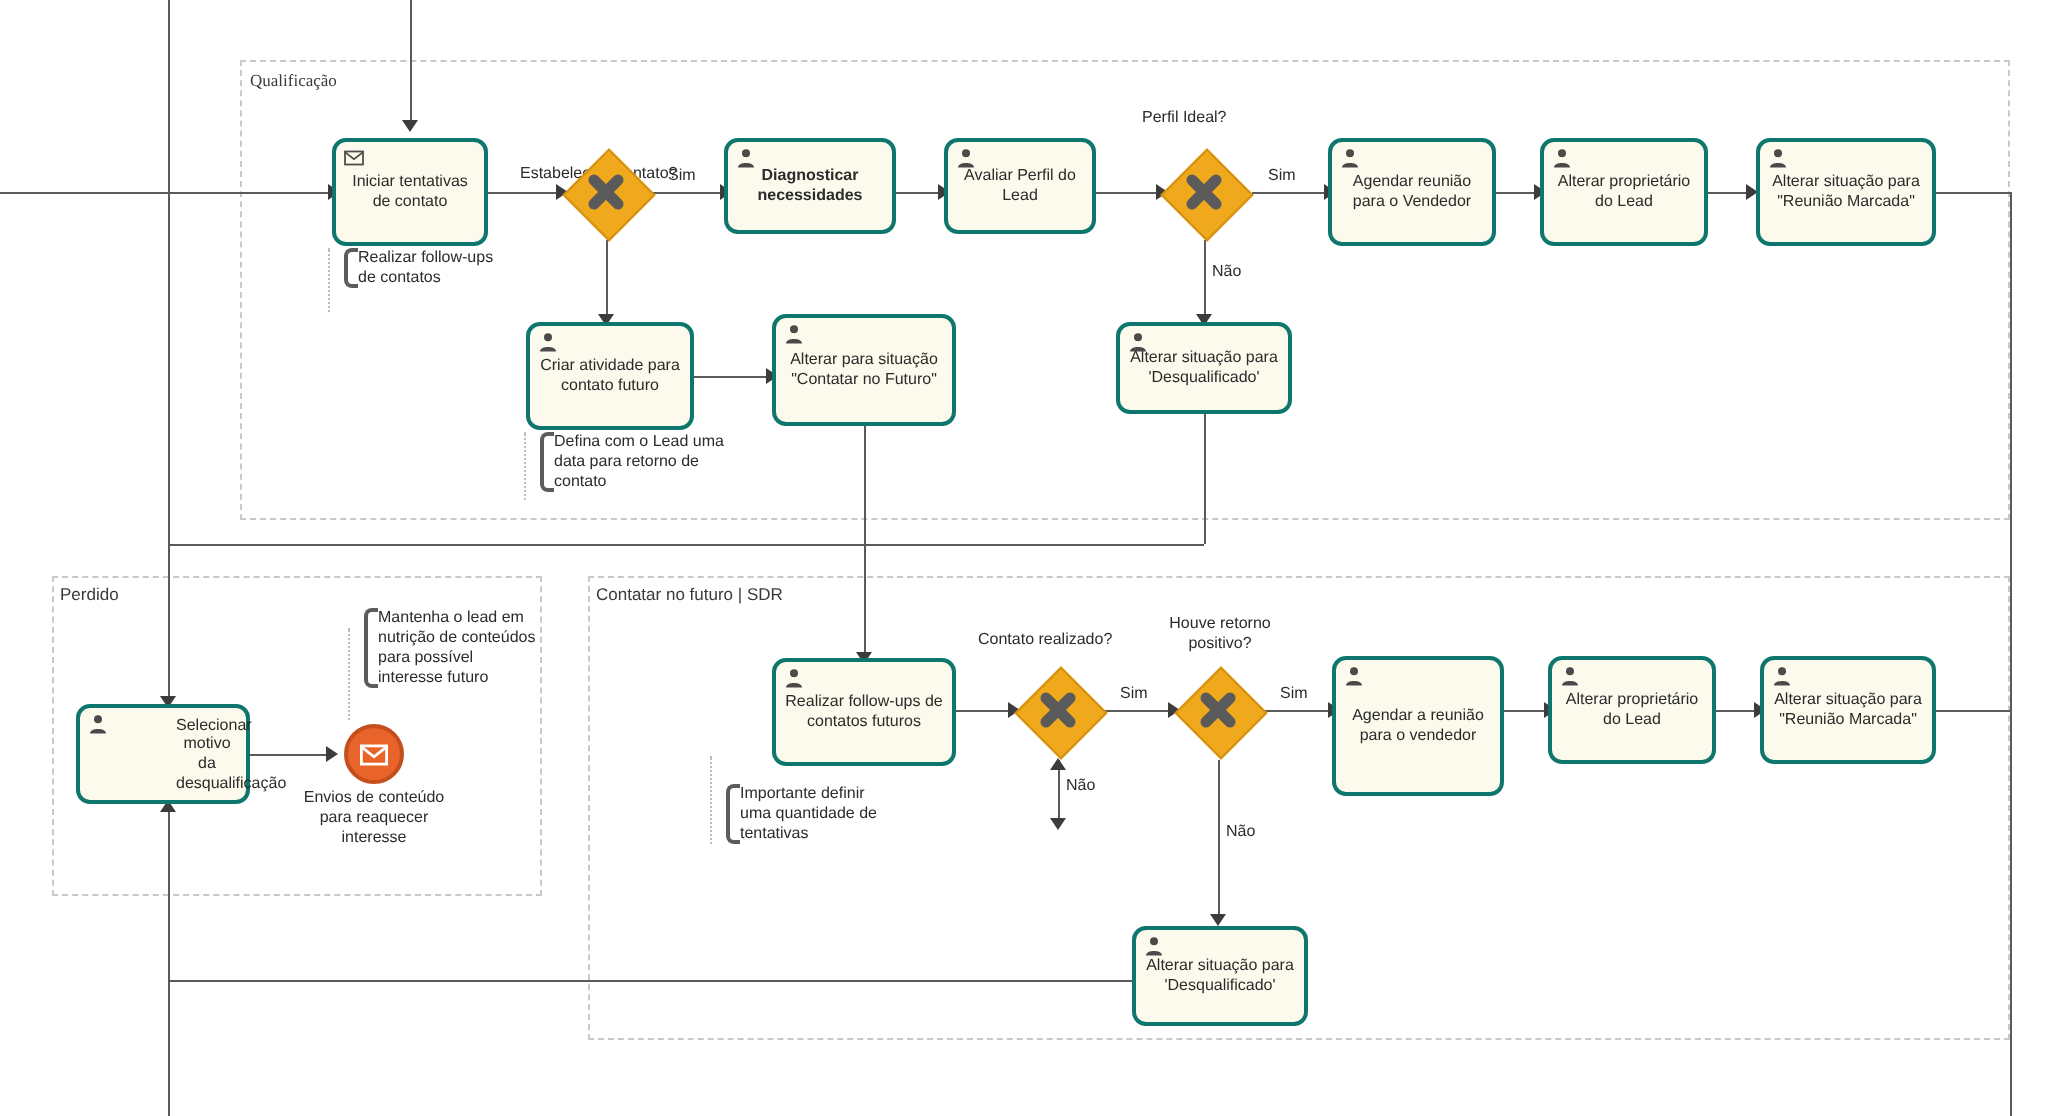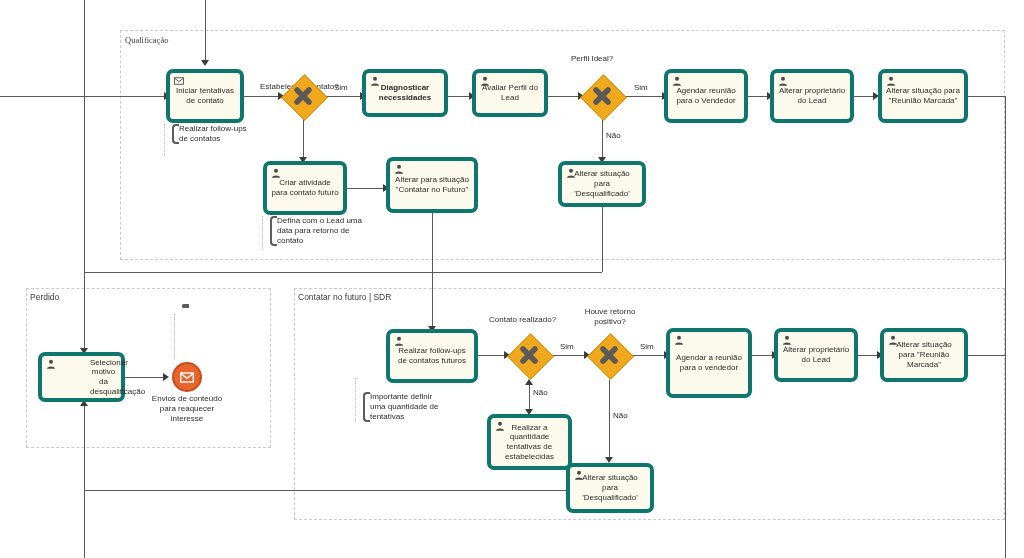--- a/index.html
+++ b/index.html
@@ -2,21 +2,21 @@
 <html><head>
 <meta charset="utf-8">
 <style>
   html,body{margin:0;padding:0;background:#ffffff;}
   body{font-family:"Liberation Sans","DejaVu Sans",sans-serif;}
   #canvas{position:relative;width:1024px;height:558px;background:#fff;overflow:hidden;}
 
   .pool{position:absolute;border:1px dashed #c9c9c9;box-sizing:border-box;}
   .pool-label{position:absolute;font-size:8.5px;color:#3a3a3a;white-space:nowrap;}
 
-  .task{position:absolute;box-sizing:border-box;background:#fbfaec;border:4px solid #0f766e;
+  .task{position:absolute;box-sizing:border-box;background:#fbfaec;border:2px solid #0f766e;
         border-radius:7px;display:flex;align-items:center;justify-content:center;text-align:center;
         font-size:8px;line-height:1.22;color:#2b2b2b;padding:3px 4px 3px 4px;}
   .task .tl{display:block;width:100%;}
   .task .glyph{position:absolute;left:4px;top:3px;width:10px;height:10px;color:#4a4a4a;}
 
   .gw{position:absolute;width:44px;height:44px;}
   .gw .dia{position:absolute;left:50%;top:50%;width:31px;height:31px;margin:-15.5px 0 0 -15.5px;
            background:#f0a81c;border:1px solid #d4920f;transform:rotate(45deg);}
   .gw .x{position:absolute;left:0;top:0;width:44px;height:44px;}
 
@@ -262,27 +262,20 @@
   </div>
 
   <div class="task" style="left:386px;top:329px;width:92px;height:54px;">
     <svg class="glyph" viewBox="0 0 16 16">
       <circle cx="8" cy="4.2" r="3.2" fill="#4a4a4a"></circle>
       <path d="M1.6 15.5 C1.6 10.8 14.4 10.8 14.4 15.5 Z" fill="#4a4a4a"></path>
     </svg>
     <span class="tl">Realizar follow-ups de contatos futuros</span>
   </div>
 
-  <div class="task" style="left:487px;top:414px;width:85px;height:56px;">
-    <svg class="glyph" viewBox="0 0 16 16">
-      <circle cx="8" cy="4.2" r="3.2" fill="#4a4a4a"></circle>
-      <path d="M1.6 15.5 C1.6 10.8 14.4 10.8 14.4 15.5 Z" fill="#4a4a4a"></path>
-    </svg>
-    <span class="tl">Realizar a quantidade tentativas de estabelecidas</span>
-  </div>
 
   <div class="task" style="left:666px;top:328px;width:86px;height:70px;">
     <svg class="glyph" viewBox="0 0 16 16">
       <circle cx="8" cy="4.2" r="3.2" fill="#4a4a4a"></circle>
       <path d="M1.6 15.5 C1.6 10.8 14.4 10.8 14.4 15.5 Z" fill="#4a4a4a"></path>
     </svg>
     <span class="tl">Agendar a reunião para o vendedor</span>
   </div>
 
   <div class="task" style="left:774px;top:328px;width:84px;height:54px;">
@@ -325,20 +318,21 @@
 
   <div class="note" style="left:270px;top:216px;width:86px;">
     <span class="brk"></span>
     <span class="dot" style="left:-8px;top:0;height:34px;"></span>
     <span>Defina com o Lead uma data para retorno de contato</span>
   </div>
 
   <div class="note" style="left:182px;top:304px;width:80px;">
     <span class="brk"></span>
     <span class="dot" style="left:-8px;top:10px;height:46px;"></span>
+    <span>Mantenha o lead em nutrição de conteúdos para possível interesse futuro</span>
   </div>
 
   <div class="note" style="left:363px;top:392px;width:80px;">
     <span class="brk"></span>
     <span class="dot" style="left:-8px;top:-14px;height:44px;"></span>
     <span>Importante definir uma quantidade de tentativas</span>
   </div>
 
 </div>
 

